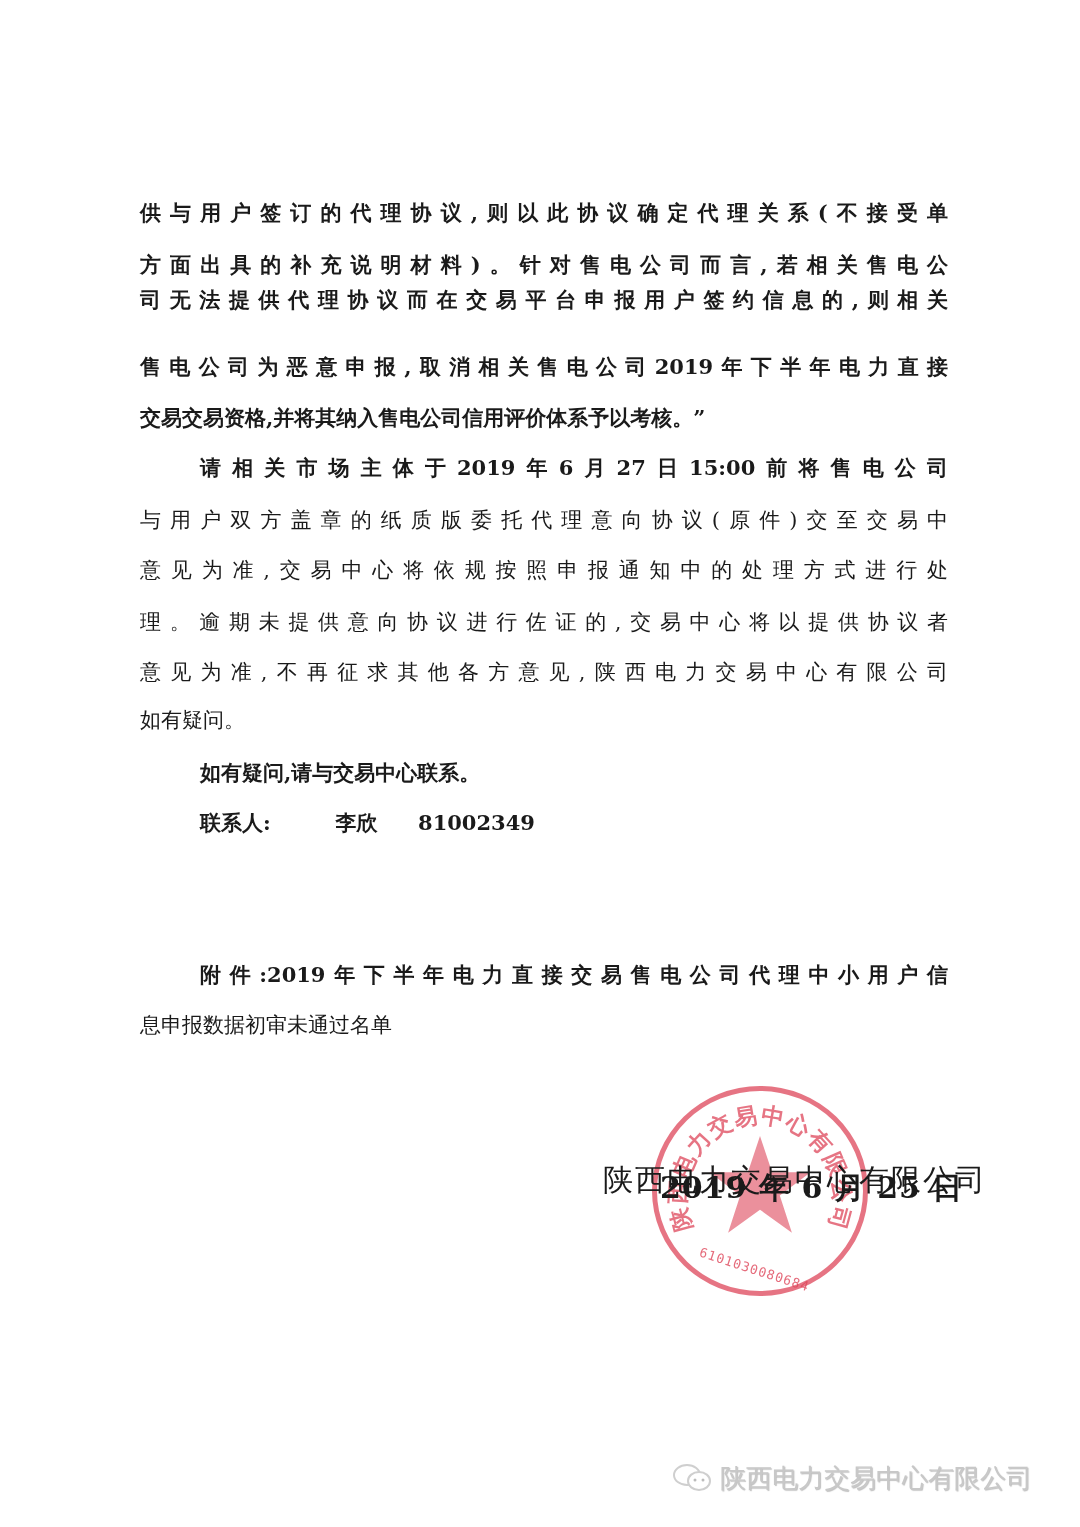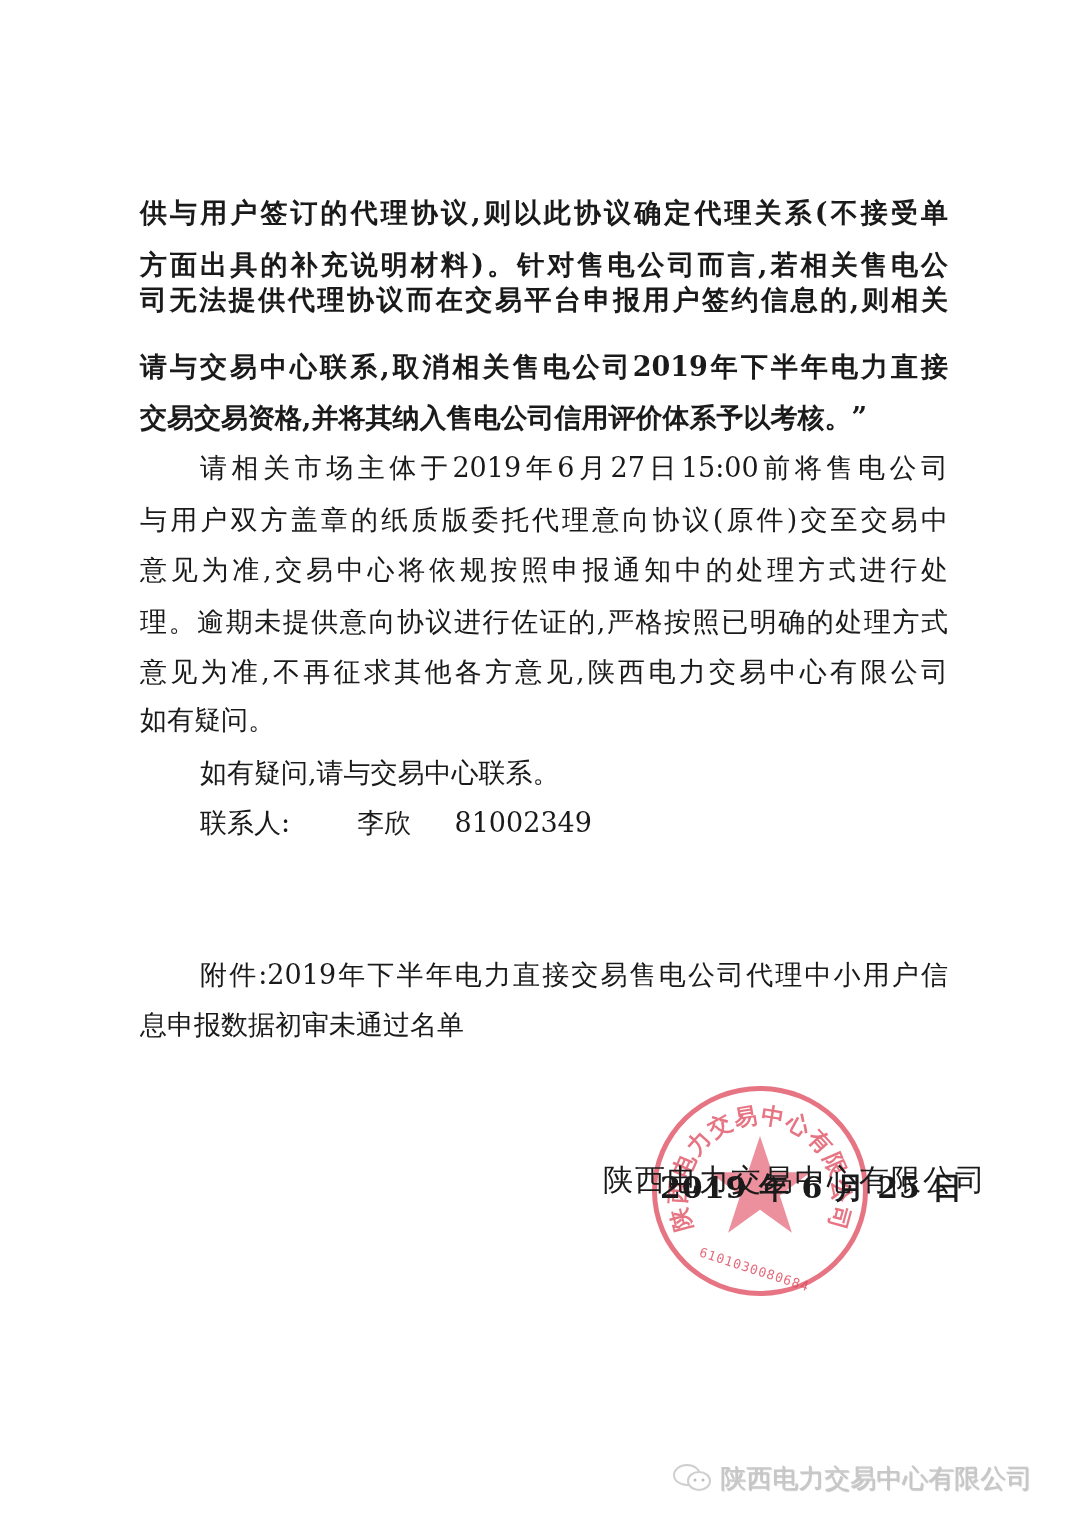--- a/index.html
+++ b/index.html
@@ -4,26 +4,26 @@
   <style>
     html, body { margin: 0; padding: 0; }
     body {
       width: 1080px; height: 1527px; background: #ffffff;
       position: relative; overflow: hidden;
       font-family: "DejaVu Serif", "Liberation Serif", serif;
       color: #1a1a1a;
     }
     .line {
       position: absolute; left: 140px; width: 808px;
-      font-size: 27px; line-height: 40px; height: 40px;
+      font-size: 21px; line-height: 40px; height: 40px;
       white-space: nowrap; text-align: justify; text-align-last: justify;
       letter-spacing: 0px;
     }
     .line.bold { font-weight: bold; }
-    .line.indent { left: 200px; width: 748px; }
+    .line.indent { left: 200px; width: 748px; font-weight: bold; }
     .line.last { text-align-last: left; }
     .sig {
       position: absolute; font-size: 30px; line-height: 40px; white-space: nowrap;
       letter-spacing: 2px;
     }
     .seal {
       position: absolute; left: 652px; top: 1086px; width: 216px; height: 210px;
       border-radius: 50%; border: 5px solid rgba(222,70,90,0.75);
       box-sizing: border-box;
     }
@@ -47,29 +47,29 @@
     }
     .footer svg { width: 42px; height: 32px; }
   </style>
 </head>
 <body>
 
 <div>
   <div class="line bold" style="top:193px">供与用户签订的代理协议,则以此协议确定代理关系(不接受单</div>
   <div class="line bold" style="top:245px">方面出具的补充说明材料)。针对售电公司而言,若相关售电公</div>
   <div class="line bold" style="top:280px">司无法提供代理协议而在交易平台申报用户签约信息的,则相关</div>
-  <div class="line bold" style="top:347px">请与交易中心联系,取消相关售电公司2019年下半年电力直接</div>
+  <div class="line bold" style="top:347px">售电公司为恶意申报,取消相关售电公司2019年下半年电力直接</div>
   <div class="line bold last" style="top:398px">交易交易资格,并将其纳入售电公司信用评价体系予以考核。”</div>
 </div>
 
 <div>
   <div class="line indent" style="top:448px">请相关市场主体于2019年6月27日15:00前将售电公司</div>
   <div class="line" style="top:500px">与用户双方盖章的纸质版委托代理意向协议(原件)交至交易中</div>
   <div class="line" style="top:550px">意见为准,交易中心将依规按照申报通知中的处理方式进行处</div>
-  <div class="line" style="top:602px">理。逾期未提供意向协议进行佐证的,严格按照已明确的处理方式</div>
+  <div class="line" style="top:602px">理。逾期未提供意向协议进行佐证的,交易中心将以提供协议者</div>
   <div class="line" style="top:652px">意见为准,不再征求其他各方意见,陕西电力交易中心有限公司</div>
   <div class="line last" style="top:700px">如有疑问。</div>
 </div>
 
 <div>
   <div class="line indent last" style="top:753px">如有疑问,请与交易中心联系。</div>
   <div class="line indent last" style="top:803px; text-align:left;">
     <span>联系人:</span>
     <span style="display:inline-block;width:50px"></span>
     <span>李欣</span>

